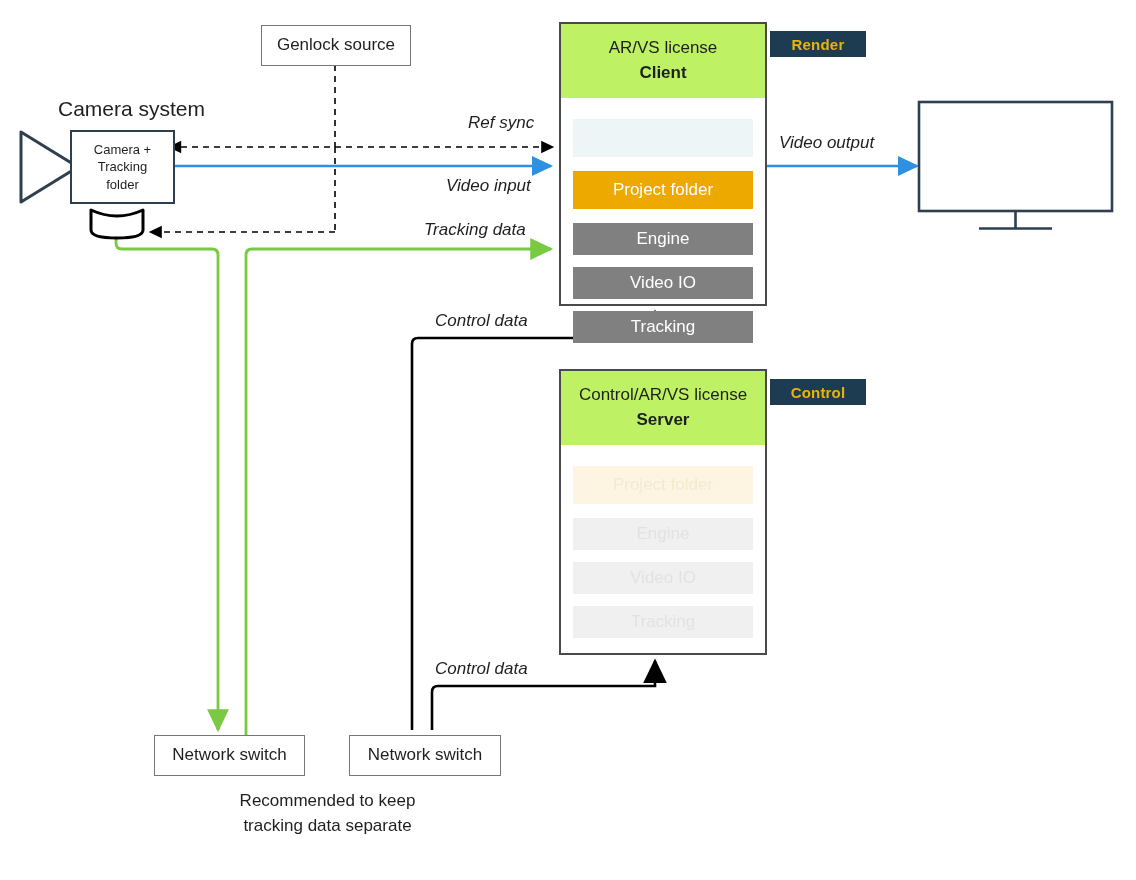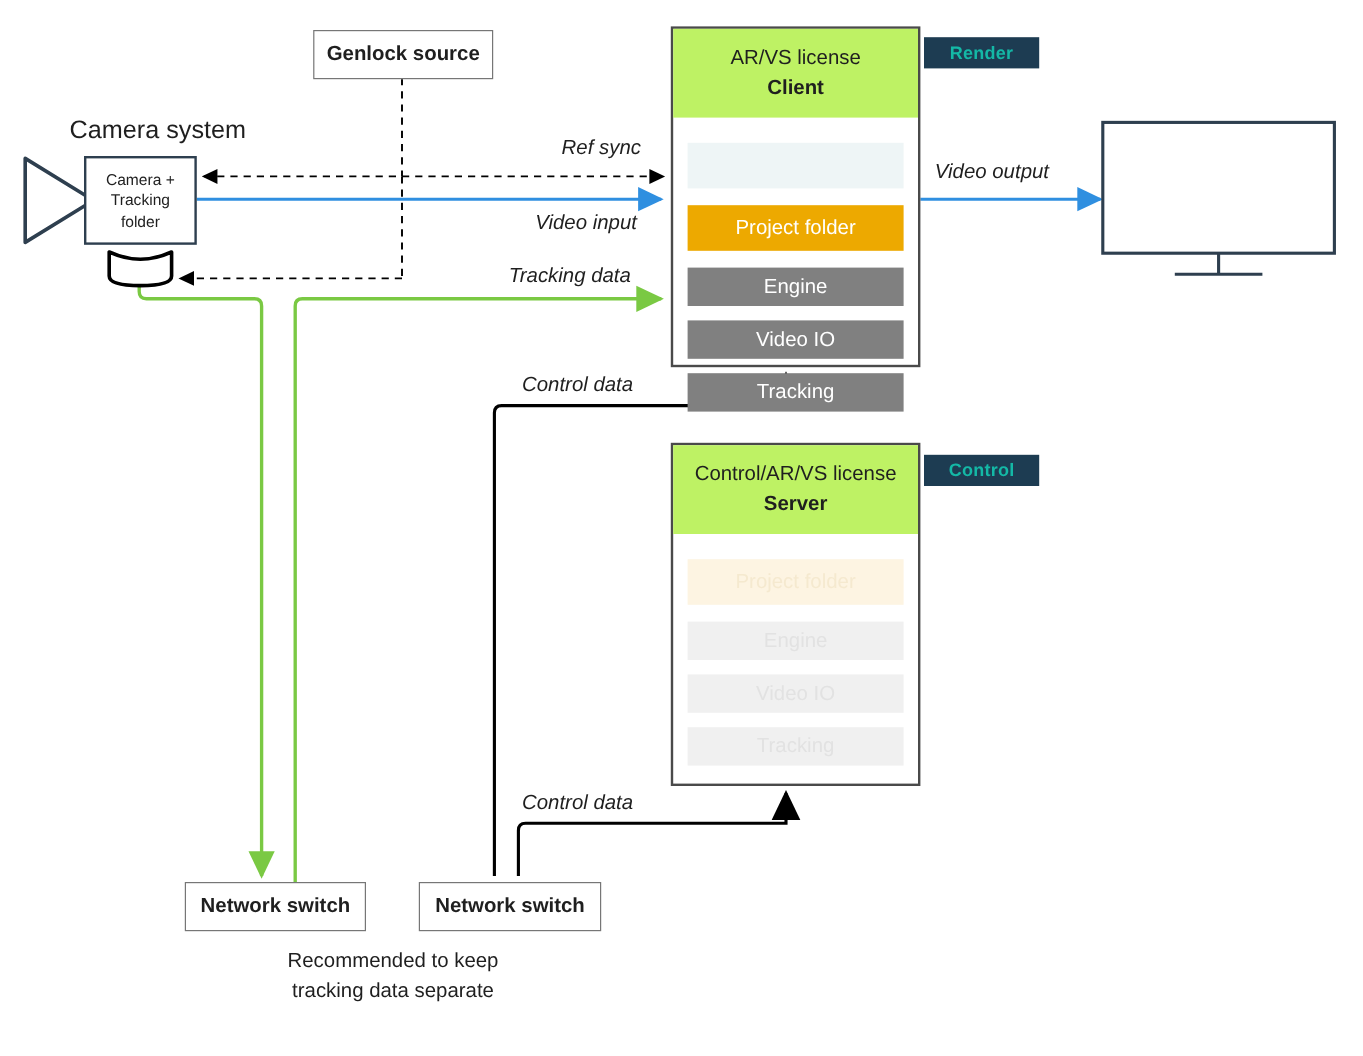--- a/index.html
+++ b/index.html
@@ -34,21 +34,20 @@
     box-sizing: border-box;
     border: 1px solid #767676;
     background: #ffffff;
     display: flex;
     align-items: center;
     justify-content: center;
     font-size: 17px;
     color: #1f1f1f;
     text-align: center;
     line-height: 1.2;
-    font-weight: bold;
   }
 
   
   .machine {
     position: absolute;
     box-sizing: border-box;
     border: 2px solid #4a4a4a;
     background: #ffffff;
   }
   .machine-head {
@@ -81,21 +80,21 @@
   .row-gray    { background: #808080; color: #ffffff; }
   .row-show    { background: #3d9ca3; color: #ffffff; font-weight: bold; }
   .row-project-faded { background: #fdf4e2; color: #f5e9cf; }
   .row-gray-faded    { background: #f0f0f0; color: #e2e2e2; }
 
   
   .badge {
     position: absolute;
     box-sizing: border-box;
     background: #1d3c52;
-    color: #14b8a6;
+    color: #eab308;
     font-size: 15px;
     font-weight: bold;
     display: flex;
     align-items: center;
     justify-content: center;
     letter-spacing: .2px;
   }
 
   
   .lbl {
@@ -169,21 +168,21 @@
 
     <path d="M432,730 L432,692 Q432,686 438,686 L655,686 L655,661" stroke="#000000" stroke-width="2.6" fill="none" marker-end="url(#ah-black-s)"></path>
   </svg>
 
   <div class="lbl camera-caption" style="left:58px; top:97px;">Camera system</div>
 
   <svg style="position:absolute; left:18px; top:128px; width:58px; height:78px;" viewBox="0 0 58 78" xmlns="http://www.w3.org/2000/svg">
     <path d="M3,4 L3,74 L55,42 L55,36 L3,4 Z" fill="#ffffff" stroke="#2e3f4f" stroke-width="3" stroke-linejoin="round"></path>
   </svg>
 
-  <div class="cambox" style="left:70px; top:130px; width:94px; height:74px;">
+  <div class="cambox" style="left:70px; top:130px; width:105px; height:74px;">
     <span>Camera +</span>
     <span>Tracking</span>
     <span>folder</span>
   </div>
 
   <svg style="position:absolute; left:86px; top:206px; width:62px; height:36px;" viewBox="0 0 62 36" xmlns="http://www.w3.org/2000/svg">
     <path d="M5,4 L5,24 Q5,32 31,32 Q57,32 57,24 L57,4 Q31,16 5,4 Z" fill="#ffffff" stroke="#000000" stroke-width="3" stroke-linejoin="round"></path>
   </svg>
 
   <div class="plainbox" style="left:261px; top:25px; width:150px; height:41px;">

